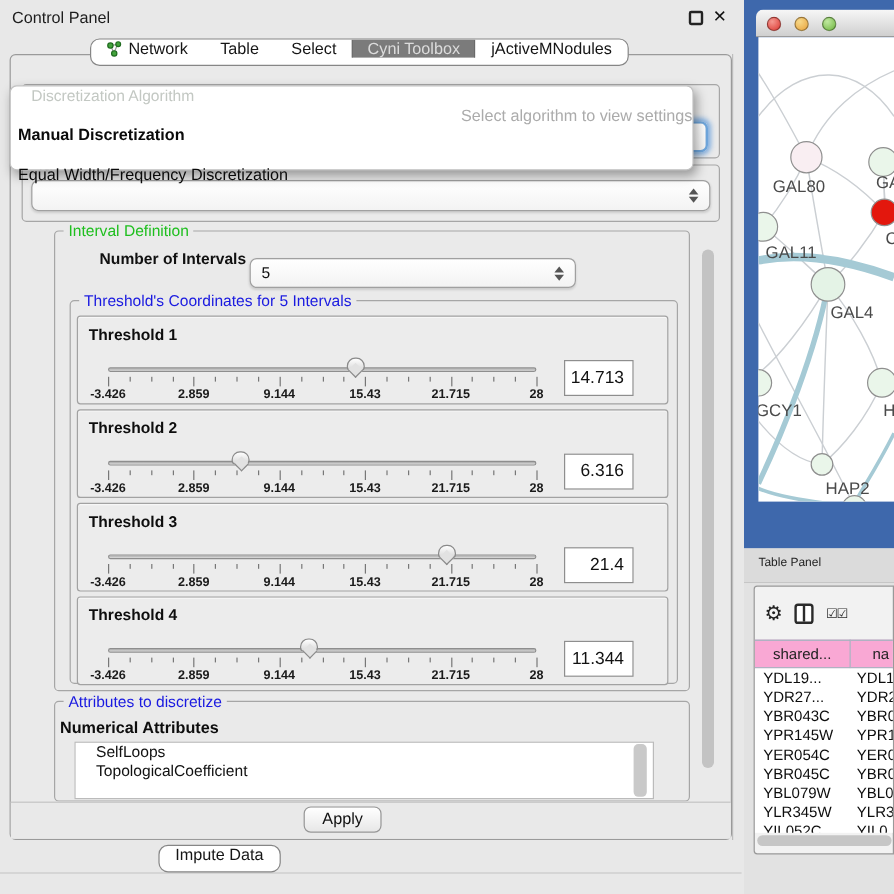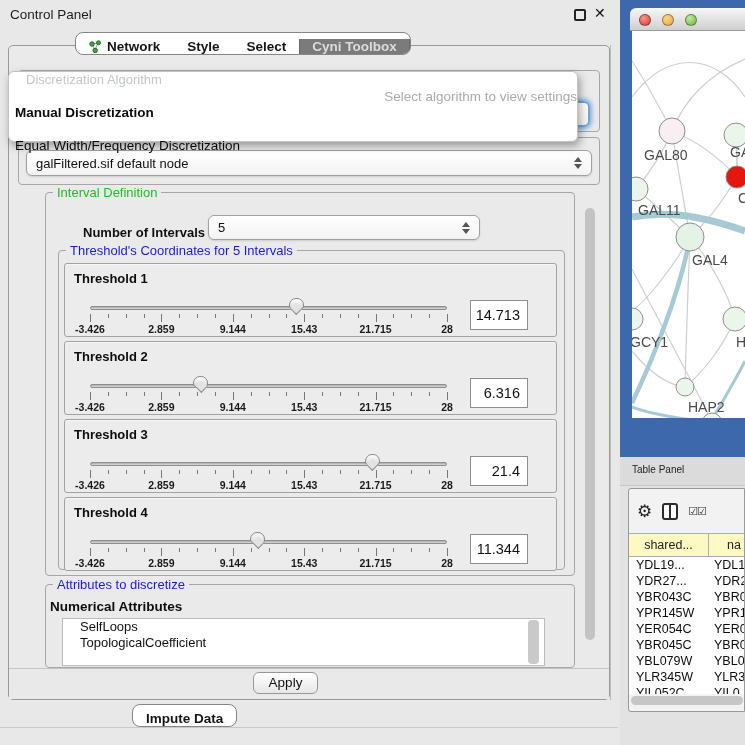--- a/index.html
+++ b/index.html
@@ -9,22 +9,22 @@
 
   
   #titlebar { left:0; top:0; width:618px; height:30px; }
   #titlebar .t { left:10px; top:7px; font-size:13.5px; color:#1d1d1d; }
   #float-ic { left:574px; top:9px; width:12px; height:12px; border:2px solid #222; border-radius:2px; }
   #close-ic { left:594px; top:5px; font-size:14px; font-weight:bold; color:#111; }
 
   #main-panel { left:8px; top:45px; width:602px; height:655px; background:#EAEAEA;
     border:1px solid #9a9a9a; border-radius:5px; }
 
-  .tabstrip { display:flex; align-items:flex-end; background:#fff; border:1px solid #868686;
-    border-radius:8px; overflow:hidden; font-size:13.5px; z-index:30;font-weight:bold; }
+  .tabstrip { display:flex; align-items:flex-start; background:#fff; border:1px solid #868686;
+    border-radius:8px; overflow:hidden; font-size:13.5px; z-index:30; }
   .tab { display:flex; align-items:center; padding:0 13px; color:#151515; cursor:default; white-space:nowrap; }
   .tab.sel { background:#7B7B7B; color:#DCDCDC; box-shadow:inset 1px 0 0 #6a6a6a, inset -1px 0 0 #6a6a6a; }
   .vsep { width:1px; background:#c3c3c3; margin:4px 0; }
   #top-tabs { left:75px; top:32px; height:23px; }
   #bottom-tabs { left:132px; top:704px; height:23px; }
   #bottom-line { left:0; top:727px; width:618px; height:1px; background:#c9c9c9; }
 
   .grp { border:1px solid #a6a6a6; border-radius:4px; }
   .gtitle { position:absolute; top:-8px; left:7px; background:#EAEAEA; padding:0 4px; font-size:13px; }
   .green { color:#1FBF1F; } .blue { color:#1A1AE0; } .dark { color:#1d1d1d; }
@@ -47,21 +47,21 @@
   #alg-popup .opt.b { font-weight:bold; top:33px; }
   #alg-popup .opt.r { top:66px; }
   #alg-ghost { left:26px; top:72px; font-size:13px; color:#C3C8C3; z-index:4; }
 
   #td-grp { left:18px; top:137px; width:582px; height:48px; z-index:1; }
   #td-combo { left:26px; top:150px; width:566px; height:26px; }
 
   #scroll-thumb { left:585px; top:208px; width:10px; height:432px; background:#C3C3C3; border-radius:5px; z-index:5; }
 
   #int-grp { left:45px; top:192px; width:530px; height:384px; }
-  #noi-label { left:83px; top:225px; font-size:13px; font-weight:bold; color:#111; }
+  #noi-label { left:83px; top:208px; font-size:13px; font-weight:bold; color:#111; }
   #noi-combo { left:208px; top:215px; width:272px; height:25px; }
   #thr-grp { left:58px; top:250px; width:507px; height:320px; }
 
   .tbox { position:absolute; left:5px; width:493px; height:74px; background:#ECECEC;
     border:1px solid #a2a2a2; border-radius:3px; box-shadow:inset 0 1px 0 #f7f7f7; }
   .tbox:nth-of-type(1){ top:12px; } .tbox:nth-of-type(2){ top:90px; }
   .tbox:nth-of-type(3){ top:168px; } .tbox:nth-of-type(4){ top:246px; }
   .tname { position:absolute; left:9px; top:7px; font-size:13px; font-weight:bold; color:#0d0d0d; }
   .track { position:absolute; left:25px; top:42px; width:357px; height:4px;
     background:linear-gradient(#A9A9A9,#DEDEDE); border:1px solid #8e8e8e; border-radius:3px; }
@@ -103,21 +103,21 @@
   #tp-strip .t { position:absolute; left:12px; top:7px; font-size:10px; color:#222; }
   #tp-below { left:620px; top:486px; width:125px; height:259px; background:#E2E2E2; }
   #tp-box { left:628px; top:488px; width:117px; height:224px; background:#F2F2F2; border:1px solid #999;
     border-radius:3px 0 0 3px; overflow:hidden; }
   #tp-toolbar { position:absolute; left:0; top:0; width:100%; height:44px; display:flex; align-items:center; gap:10px; padding-left:8px; }
   #gear { font-size:17px; color:#222; line-height:1; }
   #colicon { width:16px; height:17px; border:2px solid #2b2b2b; border-radius:3px;
     background:linear-gradient(#2b2b2b,#2b2b2b) center/2px 100% no-repeat #fff; }
   #checks { font-size:11px; color:#2b2b2b; letter-spacing:-1px; }
   #tp-header { position:absolute; left:0; top:44px; width:200px; height:24px; display:flex; }
-  .th { background:#fef9c3; border:1px solid #9fb3bd; border-left:none; font-size:12.5px; color:#222;
+  .th { background:#f9a8d4; border:1px solid #9fb3bd; border-left:none; font-size:12.5px; color:#222;
     display:flex; align-items:center;text-align:center; }
   .th.c1 { width:80px; justify-content:center; }
   .th.c2 { width:120px; padding-left:18px; }
   #tp-rows { position:absolute; left:0; top:68px; width:200px; height:137px; background:#fff; overflow:hidden; }
   .trow { display:flex; height:16px; font-size:12.5px; color:#0d0d0d; line-height:16px; }
   .trow .c1 { width:80px; padding-left:7px; }
   .trow .c2 { padding-left:5px; }
   #tp-hsb { position:absolute; left:2px; top:207px; width:112px; height:9px; background:#C6C6C6; border-radius:5px; }
 
   
@@ -139,45 +139,47 @@
     <svg class="neticon" width="13" height="14" viewBox="0 0 13 14">
       <path d="M3,4 L9,3 M3,4 L6,10 M9,3 L6,10" stroke="#9a9a9a" stroke-width="1" fill="none"></path>
       <circle cx="3" cy="4" r="2.2" fill="#43A33C" stroke="#1f6b1f"></circle>
       <circle cx="9.5" cy="2.8" r="2" fill="#43A33C" stroke="#1f6b1f"></circle>
       <circle cx="6.2" cy="10.5" r="2.2" fill="#43A33C" stroke="#1f6b1f"></circle>
     </svg>
     <span>Network</span>
   </div>
   <div class="vsep"></div>
   <div class="tab">
-      <span>Style</span>
+      <span>Table</span>
     </div>
   <div class="vsep"></div>
   <div class="tab">
       <span>Select</span>
     </div>
   <div class="tab sel">
       <span>Cyni Toolbox</span>
+    </div>
+  <div class="tab">
+      <span>jActiveMNodules</span>
     </div>
 </div>
 
 <div class="abs grp" id="alg-grp"></div>
 <div class="combo" id="alg-combo"></div>
 <div class="abs" id="alg-popup">
   <div class="hint">Select algorithm to view settings</div>
   <div class="opt b">Manual Discretization</div>
   <div class="opt r">Equal Width/Frequency Discretization</div>
 </div>
 <div class="abs" id="alg-ghost">Discretization Algorithm</div>
 
 <div class="abs grp" id="td-grp">
   <span class="gtitle dark">Table Data</span>
 </div>
 <div class="combo" id="td-combo">
-  <span>galFiltered.sif default node</span>
   <span class="spin">
       <span class="up"></span>
       <span class="dn"></span>
     </span>
 </div>
 
 <div class="abs" id="scroll-thumb"></div>
 
 <div class="abs grp" id="int-grp">
   <span class="gtitle green">Interval Definition</span>

